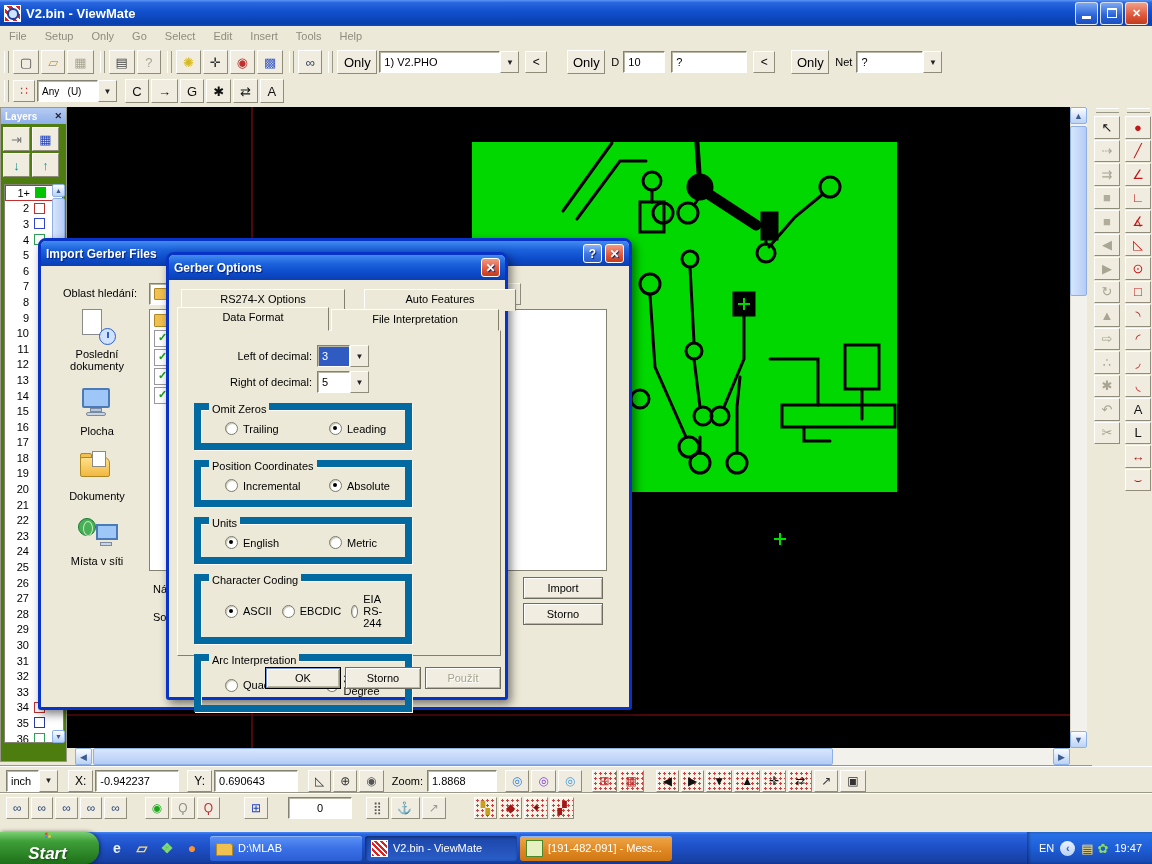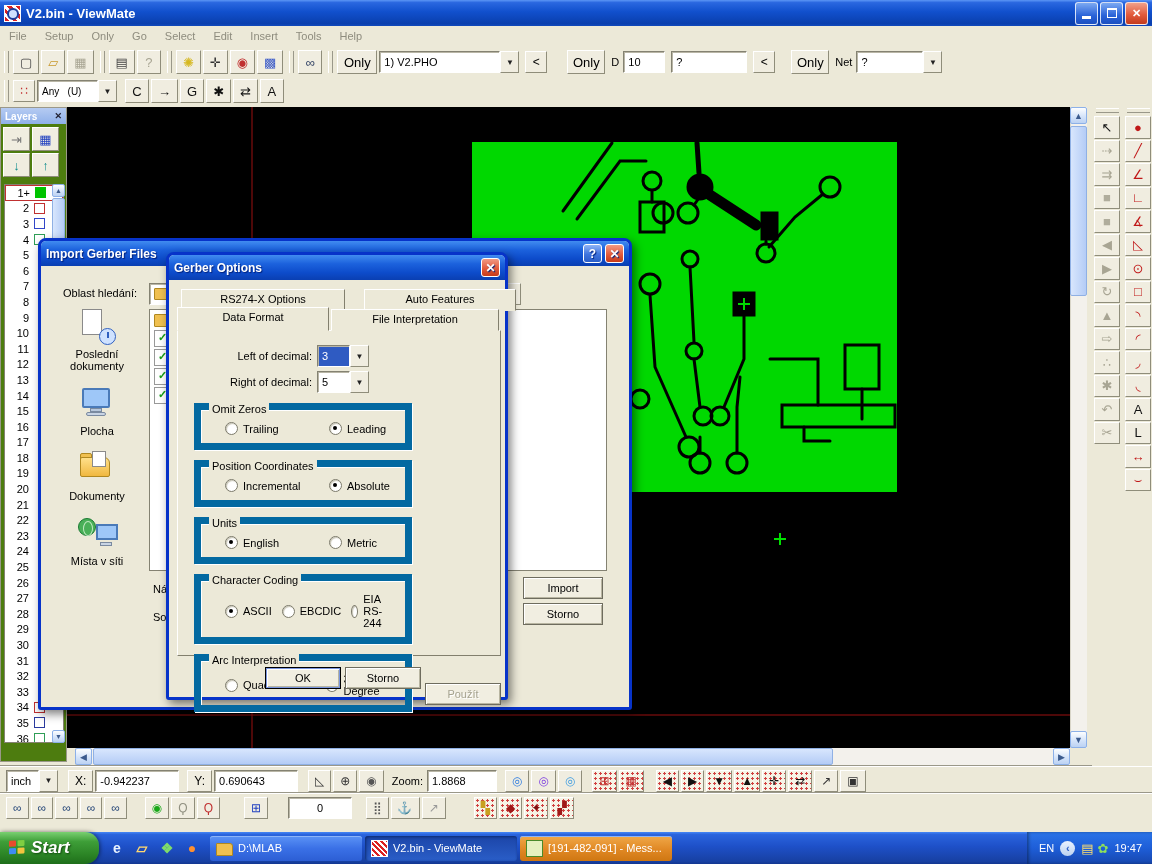--- a/index.html
+++ b/index.html
@@ -123,21 +123,21 @@
   .s1{top:766px;} .s2{top:793px;}
   .redgrid{background-color:#f6f3e6;background-image:radial-gradient(#d04040 1px,transparent 1.2px);background-size:5px 5px;}
   
   .bstrip{position:absolute;left:0;top:820px;width:1152px;height:12px;background:#ece9d8;}
   
   .taskbar{position:absolute;left:0;top:832px;width:1152px;height:32px;display:flex;align-items:center;
     background:linear-gradient(180deg,#4687f5 0%,#2a64dd 8%,#1e50c8 45%,#1740a2 92%,#123690 100%);}
   .startbtn{height:32px;width:99px;display:flex;align-items:center;gap:5px;padding:0 12px 0 8px;box-sizing:border-box;
     border-radius:0 14px 14px 0;color:#fff;font-weight:bold;font-style:italic;font-size:17px;
     background:linear-gradient(180deg,#7ad071 0%,#3e9e38 30%,#2c8526 70%,#1e6e1a 100%);
-    box-shadow:1px 0 4px rgba(0,0,0,.5);text-shadow:1px 1px 2px #14490f;}
+    box-shadow:1px 0 4px rgba(0,0,0,.5);text-shadow:1px 1px 2px #14490f;flex-direction:column;}
   .ql{display:flex;gap:5px;margin:0 8px;align-items:center;}
   .qlico{width:20px;height:20px;display:flex;align-items:center;justify-content:center;font-size:14px;font-weight:bold;}
   .task{height:25px;width:152px;margin-right:3px;border-radius:3px;display:flex;align-items:center;gap:5px;
     padding:0 6px;box-sizing:border-box;color:#fff;font-size:11px;
     background:linear-gradient(180deg,#5b93f6,#3a70e6 50%,#2c5ed4);box-shadow:inset 0 1px 0 #8cb4f8;
     white-space:nowrap;overflow:hidden;}
   .task.active{background:linear-gradient(180deg,#1c45a8,#2a5ec8);box-shadow:inset 1px 1px 3px #0c2a6e;}
   .task.alert{background:linear-gradient(180deg,#f0a848,#e08824 55%,#cf7712);color:#fff;}
   .tico{width:15px;height:15px;flex:0 0 15px;}
   .tray{margin-left:auto;height:32px;display:flex;align-items:center;gap:6px;padding:0 10px 0 12px;
@@ -761,21 +761,21 @@
                 <span class="opt" style="width: auto;">
                   <span class="radio on"></span>
                   <span>360 Degree</span>
                 </span>
               </div>
             </div>
           </div>
       </div>
       <button class="pbtn default abs" style="left:96px;top:412px;width:76px;">OK</button>
       <button class="pbtn abs" style="left:176px;top:412px;width:76px;">Storno</button>
-      <button class="pbtn dis abs" style="left:256px;top:428px;width:76px;">Použít</button>
+      <button class="pbtn dis abs" style="left:256px;top:412px;width:76px;">Použít</button>
     </div>
   </div>
 
   <div class="sbar s1">
     <div class="combo" style="width:52px;margin-left:6px;">
       <span class="val">inch</span>
       <span class="arr">▼</span>
     </div>
     <button class="tbtn small" style="margin-left:10px">X:</button>
     <span class="sunken" style="width:84px">-0.942237</span>

